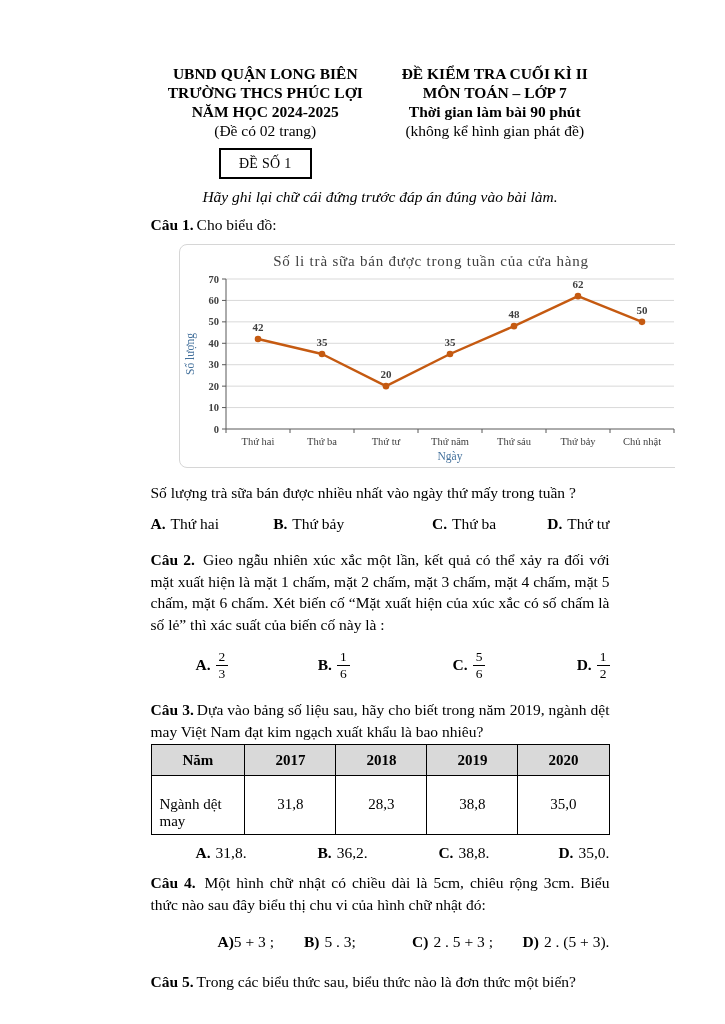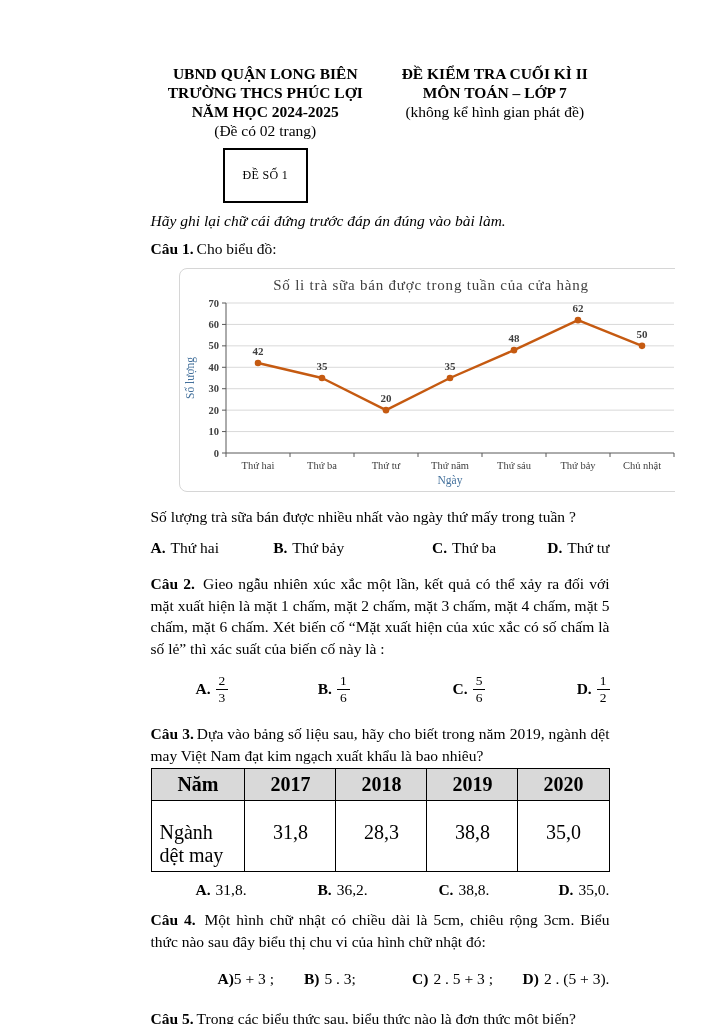--- a/index.html
+++ b/index.html
@@ -7,26 +7,26 @@
     position:relative;width:624px;height:1024px;background:#fff;
     font-family:"Liberation Serif",serif;color:#000;font-size:15.5px;
     overflow:hidden;margin:0 auto;
   }
   .content{padding:64px 65px 0 100px;}
   
   .hdr{display:flex;}
   .hdr-col{width:50%;text-align:center;line-height:19px;}
   .hdr-col .b{font-weight:bold;}
   .exam-code-box{
-    display:inline-block;border:2px solid #000;padding:16px 18px;margin-top:8px;
-    font-size:12px;letter-spacing:.3px;
+    display:inline-block;border:2px solid #000;padding:4px 18px;margin-top:8px;
+    font-size:14px;letter-spacing:.3px;
   }
   
   .sec-title{font-weight:bold;font-size:16px;text-decoration:underline;margin-top:24px;}
-  .instruction{font-style:italic;text-align:left;margin-top:9px;}
+  .instruction{font-style:italic;text-align:center;margin-top:9px;}
   .para{margin:0;line-height:21.5px;text-align:justify;}
   .para b{margin-right:3px;}
   .mt8{margin-top:8px;} .mt10{margin-top:10px;} .mt14{margin-top:14px;} .mt18{margin-top:18px;}
   
   .chart-box{
     margin:8px 0 0 28px;width:502px;height:222px;
     border:1px solid #D6D6D6;border-radius:8px;background:#fff;
   }
   
   .opt-row{display:flex;align-items:center;line-height:22px;}
@@ -38,21 +38,21 @@
   .q2-opts .opt:nth-child(1){width:125px}.q2-opts .opt:nth-child(2){width:138px}.q2-opts .opt:nth-child(3){width:127px}
   .q3-opts{margin-top:7px;padding-left:45px;}
   .q3-opts .opt:nth-child(1){width:128px}.q3-opts .opt:nth-child(2){width:127px}.q3-opts .opt:nth-child(3){width:126px}
   .q4-opts{margin-top:16px;padding-left:67px;}
   .q4-opts .opt:nth-child(1){width:108px}.q4-opts .opt:nth-child(2){width:135px}.q4-opts .opt:nth-child(3){width:138px}
   
   .frac{display:inline-flex;flex-direction:column;align-items:center;font-size:13.5px;line-height:1.15;}
   .frac .num{padding:0 3px;border-bottom:1px solid #000;}
   .frac .den{padding:0 3px;}
   
-  table.data{width:100%;border-collapse:collapse;margin-top:2px;font-size:20px;}
+  table.data{width:100%;border-collapse:collapse;margin-top:2px;font-size:15px;}
   table.data th,table.data td{border:1px solid #000;padding:4px 6px;text-align:center;}
   table.data th{background:#D9D9D9;font-weight:bold;height:22px;}
   table.data td{height:30px;vertical-align:top;padding-top:20px;}
   table.data td:first-child{text-align:left;padding-left:8px;}
   table.data th:first-child,table.data td:first-child{width:20.5%;}
 </style>
 </head>
 <body>
 
 <div class="page">
@@ -62,20 +62,21 @@
       <div class="hdr-col">
         <div class="b">UBND QUẬN LONG BIÊN</div>
         <div class="b">TRƯỜNG THCS PHÚC LỢI</div>
         <div class="b">NĂM HỌC 2024-2025</div>
         <div>(Đề có 02 trang)</div>
         <div class="exam-code-box">ĐỀ SỐ 1</div>
       </div>
       <div class="hdr-col">
         <div class="b">ĐỀ KIỂM TRA CUỐI KÌ II</div>
         <div class="b">MÔN TOÁN – LỚP 7</div>
+        <div class="b">Thời gian làm bài 90 phút</div>
         <div>(không kể hình gian phát đề)</div>
       </div>
     </div>
 
     <div class="instruction">Hãy ghi lại chữ cái đứng trước đáp án đúng vào bài làm.</div>
 
     <p class="para mt8"><b>Câu 1.</b><span>Cho biểu đồ:</span></p>
 
     <div class="chart-box" id="chart-mount"><svg viewBox="0 0 502 222" width="502" height="222" font-family="&quot;Liberation Serif&quot;,serif">
           <text x="251" y="21" text-anchor="middle" font-size="15" fill="#3F3F3F" letter-spacing="0.8">Số li trà sữa bán được trong tuần của cửa hàng</text>

